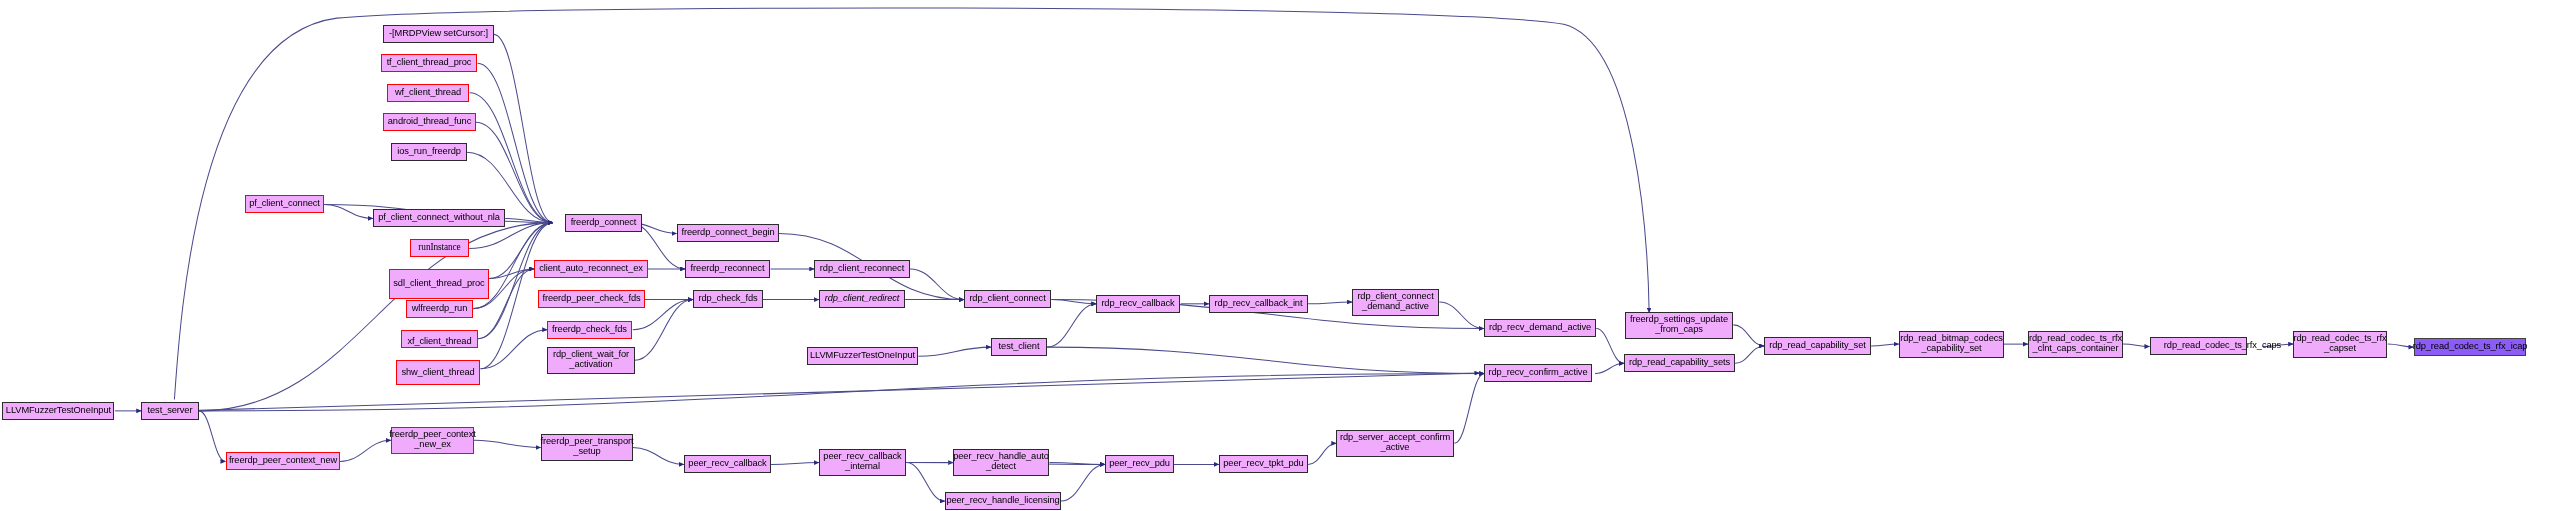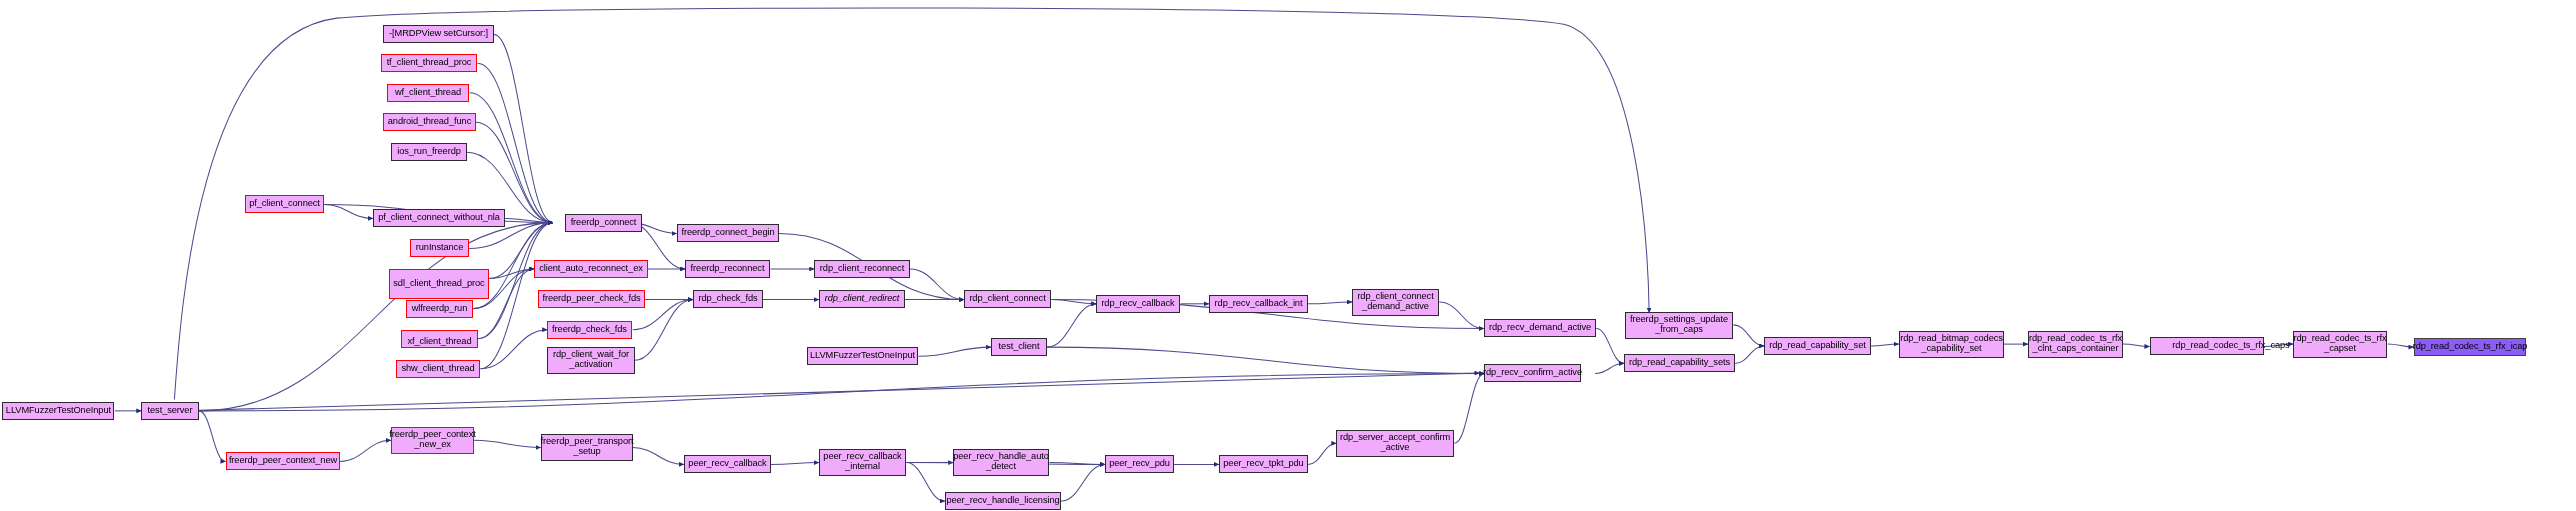--- a/index.html
+++ b/index.html
@@ -128,25 +128,25 @@
         <path d="M 331 682 L 2460 620" marker-end="url(#arrow)"></path>
       </g>
   </svg>
 <div class="node" style="left: 383px; top: 25px; width: 111px; height: 18px;"><span>-[MRDPView setCursor:]</span></div>
     <div class="node red" style="left: 381px; top: 54px; width: 96px; height: 18px;"><span>tf_client_thread_proc</span></div>
     <div class="node red" style="left: 387px; top: 84px; width: 82px; height: 18px;"><span>wf_client_thread</span></div>
     <div class="node red" style="left: 383px; top: 113px; width: 93px; height: 18px;"><span>android_thread_func</span></div>
     <div class="node" style="left: 391px; top: 143px; width: 76px; height: 18px;"><span>ios_run_freerdp</span></div>
     <div class="node red" style="left: 245px; top: 195px; width: 79px; height: 18px;"><span>pf_client_connect</span></div>
     <div class="node" style="left: 373px; top: 209px; width: 132px; height: 18px;"><span>pf_client_connect_without_nla</span></div>
-    <div class="node red" style="left: 410px; top: 239px; width: 59px; height: 18px;"><span>runInstance</span></div>
+    <div class="node red" style="left: 410px; top: 239px; width: 59px; height: 18px; font-family: Liberation Serif, serif;"><span>runInstance</span></div>
     <div class="node red" style="left: 389px; top: 269px; width: 100px; height: 30px;"><span>sdl_client_thread_proc</span></div>
     <div class="node red" style="left: 406px; top: 300px; width: 67px; height: 18px;"><span>wlfreerdp_run</span></div>
     <div class="node red" style="left: 401px; top: 330px; width: 77px; height: 18px; align-items: flex-end;"><span>xf_client_thread</span></div>
-    <div class="node red" style="left: 396px; top: 360px; width: 84px; height: 18px;"><span>shw_client_thread</span></div>
+    <div class="node red" style="left: 396px; top: 360px; width: 84px; height: 25px;"><span>shw_client_thread</span></div>
     <div class="node" style="left: 2.4px; top: 402px; width: 112px; height: 18px;"><span>LLVMFuzzerTestOneInput</span></div>
     <div class="node" style="left: 141px; top: 402px; width: 58px; height: 18px;"><span>test_server</span></div>
     <div class="node" style="left: 553px; top: 214px; width: 77px; height: 18px; margin-left: 12px;"><span>freerdp_connect</span></div>
     <div class="node" style="left: 677px; top: 224px; width: 102px; height: 18px;"><span>freerdp_connect_begin</span></div>
     <div class="node red" style="left: 534px; top: 260px; width: 114px; height: 18px;"><span>client_auto_reconnect_ex</span></div>
     <div class="node" style="left: 685px; top: 260px; width: 85px; height: 18px;"><span>freerdp_reconnect</span></div>
     <div class="node red" style="left: 538px; top: 290px; width: 107px; height: 18px;"><span>freerdp_peer_check_fds</span></div>
     <div class="node" style="left: 693px; top: 290px; width: 70px; height: 18px;"><span>rdp_check_fds</span></div>
     <div class="node red" style="left: 547px; top: 321px; width: 85px; height: 18px;"><span>freerdp_check_fds</span></div>
     <div class="node" style="left: 547px; top: 347px; width: 88px; height: 26.5px;"><span>rdp_client_wait_for
@@ -154,30 +154,30 @@
     <div class="node" style="left: 814px; top: 260px; width: 96px; height: 18px;"><span>rdp_client_reconnect</span></div>
     <div class="node" style="left: 819px; top: 290px; width: 86px; height: 18px; font-style: italic;"><span>rdp_client_redirect</span></div>
     <div class="node" style="left: 964px; top: 290px; width: 87px; height: 18px;"><span>rdp_client_connect</span></div>
     <div class="node" style="left: 807px; top: 347px; width: 111px; height: 18px;"><span>LLVMFuzzerTestOneInput</span></div>
     <div class="node" style="left: 991px; top: 338px; width: 56px; height: 18px;"><span>test_client</span></div>
     <div class="node" style="left: 1096px; top: 295px; width: 84px; height: 18px;"><span>rdp_recv_callback</span></div>
     <div class="node" style="left: 1209px; top: 295px; width: 99px; height: 18px;"><span>rdp_recv_callback_int</span></div>
     <div class="node" style="left: 1352px; top: 289px; width: 87px; height: 26.5px;"><span>rdp_client_connect
 _demand_active</span></div>
     <div class="node" style="left: 1484px; top: 319px; width: 112px; height: 18px;"><span>rdp_recv_demand_active</span></div>
-    <div class="node" style="left: 1484px; top: 364px; width: 97px; height: 18px; align-items: center;"><span>rdp_recv_confirm_active</span></div>
+    <div class="node" style="left: 1484px; top: 364px; width: 108px; height: 18px; align-items: center;"><span>rdp_recv_confirm_active</span></div>
     <div class="node" style="left: 1625px; top: 312px; width: 108px; height: 26.5px;"><span>freerdp_settings_update
 _from_caps</span></div>
     <div class="node" style="left: 1624px; top: 354px; width: 111px; height: 18px;"><span>rdp_read_capability_sets</span></div>
     <div class="node" style="left: 1764px; top: 337px; width: 107px; height: 18px;"><span>rdp_read_capability_set</span></div>
     <div class="node" style="left: 1899px; top: 331px; width: 105px; height: 26.5px;"><span>rdp_read_bitmap_codecs
 _capability_set</span></div>
     <div class="node" style="left: 2028px; top: 331px; width: 95px; height: 26.5px;"><span>rdp_read_codec_ts_rfx
 _clnt_caps_container</span></div>
-    <div class="node" style="left: 2150px; top: 337px; width: 114px; height: 18px; padding-left: 48px;"><span>rdp_read_codec_ts_rfx_caps</span></div>
+    <div class="node" style="left: 2150px; top: 337px; width: 97px; height: 18px; padding-left: 48px;"><span>rdp_read_codec_ts_rfx_caps</span></div>
     <div class="node" style="left: 2293px; top: 331px; width: 94px; height: 26.5px;"><span>rdp_read_codec_ts_rfx
 _capset</span></div>
     <div class="node current" style="left: 2414px; top: 338px; width: 112px; height: 18px;"><span>rdp_read_codec_ts_rfx_icap</span></div>
     <div class="node red" style="left: 226px; top: 452px; width: 114px; height: 18px;"><span>freerdp_peer_context_new</span></div>
     <div class="node red" style="left: 391px; top: 427px; width: 83px; height: 26.5px;"><span>freerdp_peer_context
 _new_ex</span></div>
     <div class="node" style="left: 541px; top: 434px; width: 92px; height: 26.5px;"><span>freerdp_peer_transport
 _setup</span></div>
     <div class="node" style="left: 684px; top: 455px; width: 87px; height: 18px;"><span>peer_recv_callback</span></div>
     <div class="node" style="left: 819px; top: 449px; width: 87px; height: 26.5px;"><span>peer_recv_callback

